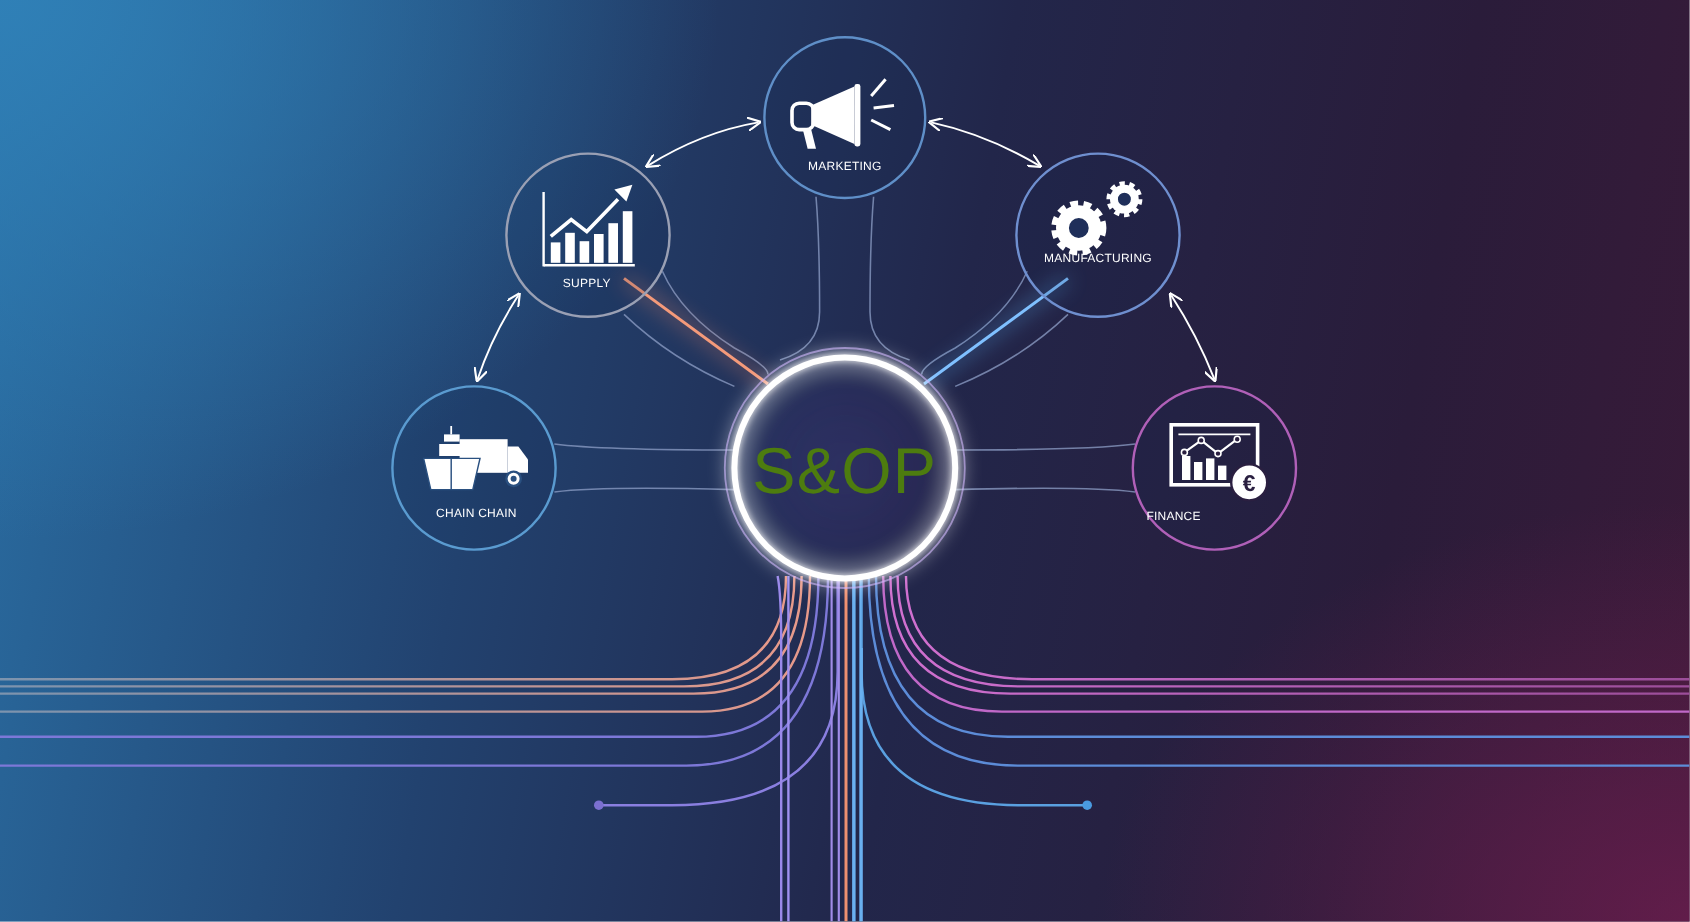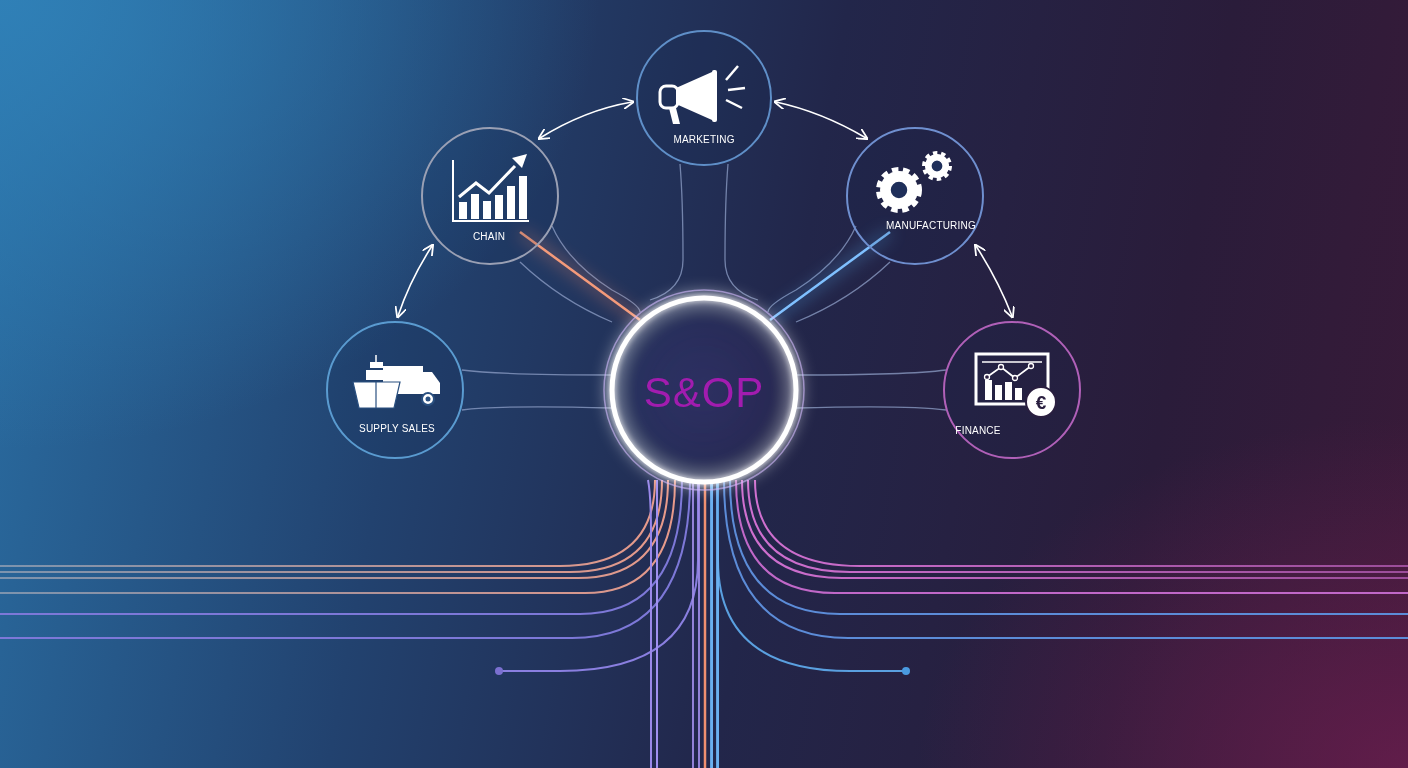--- a/index.html
+++ b/index.html
@@ -5,21 +5,21 @@
   html, body { margin:0; padding:0; }
   body { width:1408px; height:768px; overflow:hidden; position:relative;
     font-family:"Liberation Sans", sans-serif;
     background:
       radial-gradient(ellipse 700px 500px at 1408px 768px, rgba(110,30,80,0.75), rgba(0,0,0,0) 70%),
       radial-gradient(ellipse 800px 600px at 0px 0px, rgba(48,130,185,0.9), rgba(0,0,0,0) 75%),
       linear-gradient(100deg, #2a6ea3 0%, #22426f 30%, #22264a 55%, #2a1c3a 80%, #3a1a38 100%);
   }
   #scene { position:absolute; left:0; top:0; width:1408px; height:768px; }
   .node-label { position:absolute; color:#fff; font-size:10px; text-align:center; transform:translateX(-50%); white-space:nowrap; letter-spacing:0.2px; }
-  .hub-label { position:absolute; left:704px; top:393px; transform:translate(-50%,-50%); color:#a21caf; font-size:42px; letter-spacing:1px; }
+  .hub-label { position:absolute; left:704px; top:393px; transform:translate(-50%,-50%); color:#4d7c0f; font-size:54px; letter-spacing:1px; }
 </style>
 </head>
 <body>
 
 <svg id="scene" viewBox="0 0 1408 768" xmlns="http://www.w3.org/2000/svg">
   <defs>
     <filter id="glow" x="-50%" y="-50%" width="200%" height="200%">
       <feGaussianBlur stdDeviation="3" result="b"></feGaussianBlur>
       <feMerge>
           <feMergeNode in="b"></feMergeNode>
@@ -196,16 +196,16 @@
     <circle cx="1015" cy="378" r="2.5" fill="#2a1f40" stroke="#fff" stroke-width="1.3"></circle>
     <circle cx="1031" cy="366" r="2.5" fill="#2a1f40" stroke="#fff" stroke-width="1.3"></circle>
     <circle cx="1041" cy="402" r="15" fill="#fff" stroke="#2a1f40" stroke-width="2"></circle>
     <text x="1041" y="409" font-family="'Liberation Sans', sans-serif" font-size="19" font-weight="bold" fill="#2a1f40" text-anchor="middle">€</text>
   </g>
 </svg>
 
 <div class="hub-label">S&amp;OP</div>
 
 <div class="node-label" style="left:704px; top:134px;">MARKETING</div>
-<div class="node-label" style="left:489px; top:231px;">CHAIN</div>
-<div class="node-label" style="left:915px; top:220px;margin-left:16px;">MANUFACTURING</div>
-<div class="node-label" style="left:397px; top:423px;">SUPPLY SALES</div>
+<div class="node-label" style="left:489px; top:231px;">SUPPLY</div>
+<div class="node-label" style="left:915px; top:210px;">MANUFACTURING</div>
+<div class="node-label" style="left:397px; top:423px;">CHAIN CHAIN</div>
 <div class="node-label" style="left:978px; top:425px;">FINANCE</div>
 
 </body></html>

